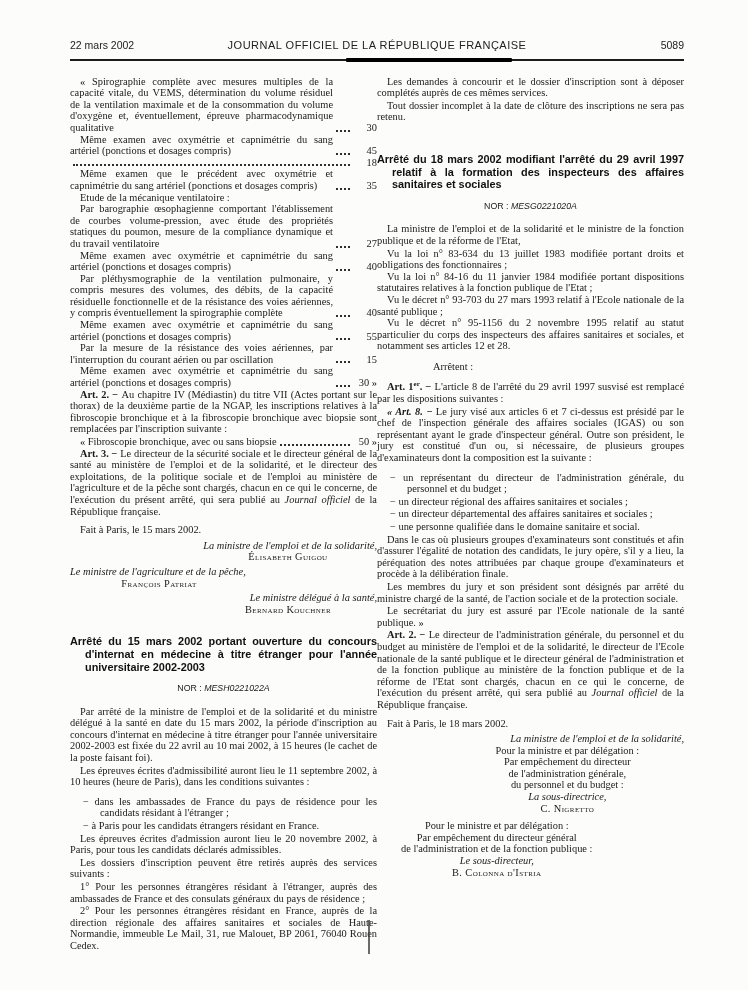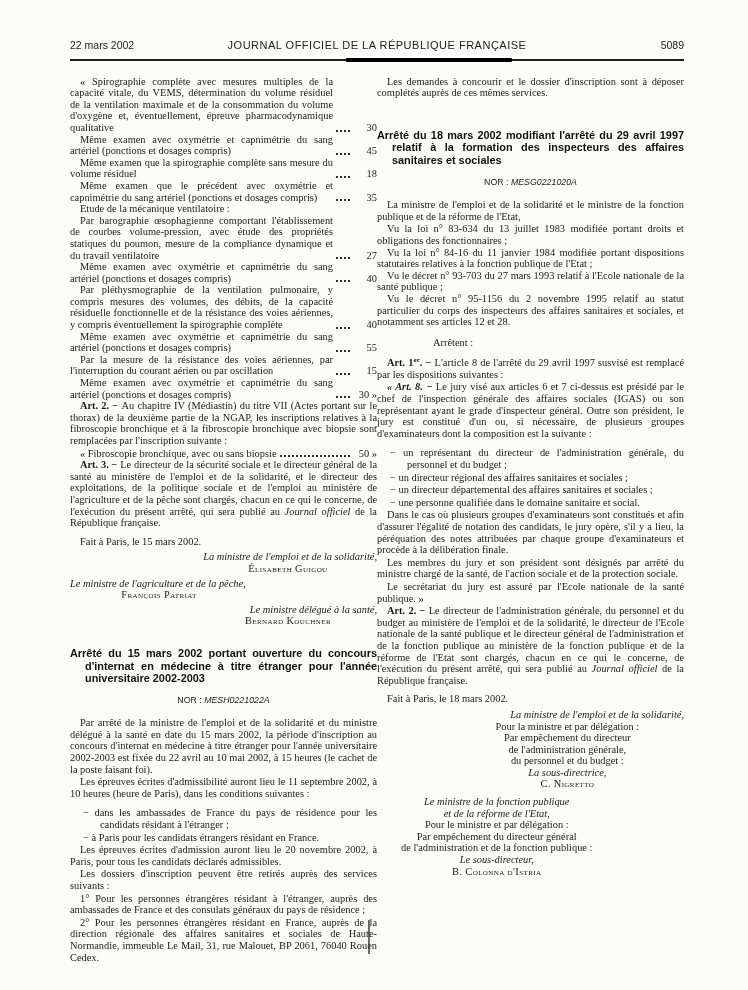--- a/index.html
+++ b/index.html
@@ -87,21 +87,20 @@
             <span class="entry-val">30</span>
           </div>
 
           <div class="entry">
             <span class="entry-text">Même examen avec oxymétrie et capnimétrie du sang artériel (ponctions et dosages compris)</span>
             <span class="dots"></span>
             <span class="entry-val">45</span>
           </div>
 
           <div class="entry">
-            <span class="entry-text">Même examen que la spirographie complète sans mesure du volume résiduel</span>
             <span class="dots"></span>
             <span class="entry-val">18</span>
           </div>
 
           <div class="entry">
             <span class="entry-text">Même examen que le précédent avec oxymétrie et capnimétrie du sang artériel (ponctions et dosages compris)</span>
             <span class="dots"></span>
             <span class="entry-val">35</span>
           </div>
         </div>
@@ -181,20 +180,21 @@
           <div class="dash">− à Paris pour les candidats étrangers résidant en France.</div>
         </div>
       <p class="body mt4">Les épreuves écrites d'admission auront lieu le 20 novembre 2002, à Paris, pour tous les candidats déclarés admissibles.</p>
       <p class="body mt4">Les dossiers d'inscription peuvent être retirés auprès des services suivants :</p>
       <p class="body mt4">1° Pour les personnes étrangères résidant à l'étranger, auprès des ambassades de France et des consulats généraux du pays de résidence ;</p>
       <p class="body mt4">2° Pour les personnes étrangères résidant en France, auprès de la direction régionale des affaires sanitaires et sociales de Haute-Normandie, immeuble Le Mail, 31, rue Malouet, BP 2061, 76040 Rouen Cedex.</p>
     </div>
 
     <div class="col">
       <p class="body">Les demandes à concourir et le dossier d'inscription sont à déposer complétés auprès de ces mêmes services.</p>
+      <p class="body">Tout dossier incomplet à la date de clôture des inscriptions ne sera pas retenu.</p>
 
       <div class="h-arrete mt-lg">Arrêté du 18 mars 2002 modifiant l'arrêté du 29 avril 1997 relatif à la formation des inspecteurs des affaires sanitaires et sociales</div>
       <div class="nor"><span>NOR : </span><span class="nor-code">MESG0221020A</span></div>
 
       <p class="body mt4">La ministre de l'emploi et de la solidarité et le ministre de la fonction publique et de la réforme de l'Etat,</p>
       <div>
 
           <p class="body tight">Vu la loi n° 83-634 du 13 juillet 1983 modifiée portant droits et obligations des fonctionnaires ;</p>
 
           <p class="body tight">Vu la loi n° 84-16 du 11 janvier 1984 modifiée portant dispositions statutaires relatives à la fonction publique de l'Etat ;</p>
@@ -242,25 +242,20 @@
               <div>du personnel et du budget :</div>
             </div>
           <div class="subrole">La sous-directrice,</div>
           <div><span class="name">C. Nigretto</span></div>
         </div>
       </div>
 
       <div class="rsig2">
         <div>
 
-        <div class="role">Le ministre de la fonction publique</div>
-            <div class="role">et de la réforme de l'Etat,</div>
-          </div>
-        <div>
-
         <div>Pour le ministre et par délégation :</div>
             <div>Par empêchement du directeur général</div>
             <div>de l'administration et de la fonction publique :</div>
           </div>
         <div class="subrole">Le sous-directeur,</div>
         <div><span class="name">B. Colonna d'Istria</span></div>
       </div>
     </div>
   </div>
 

